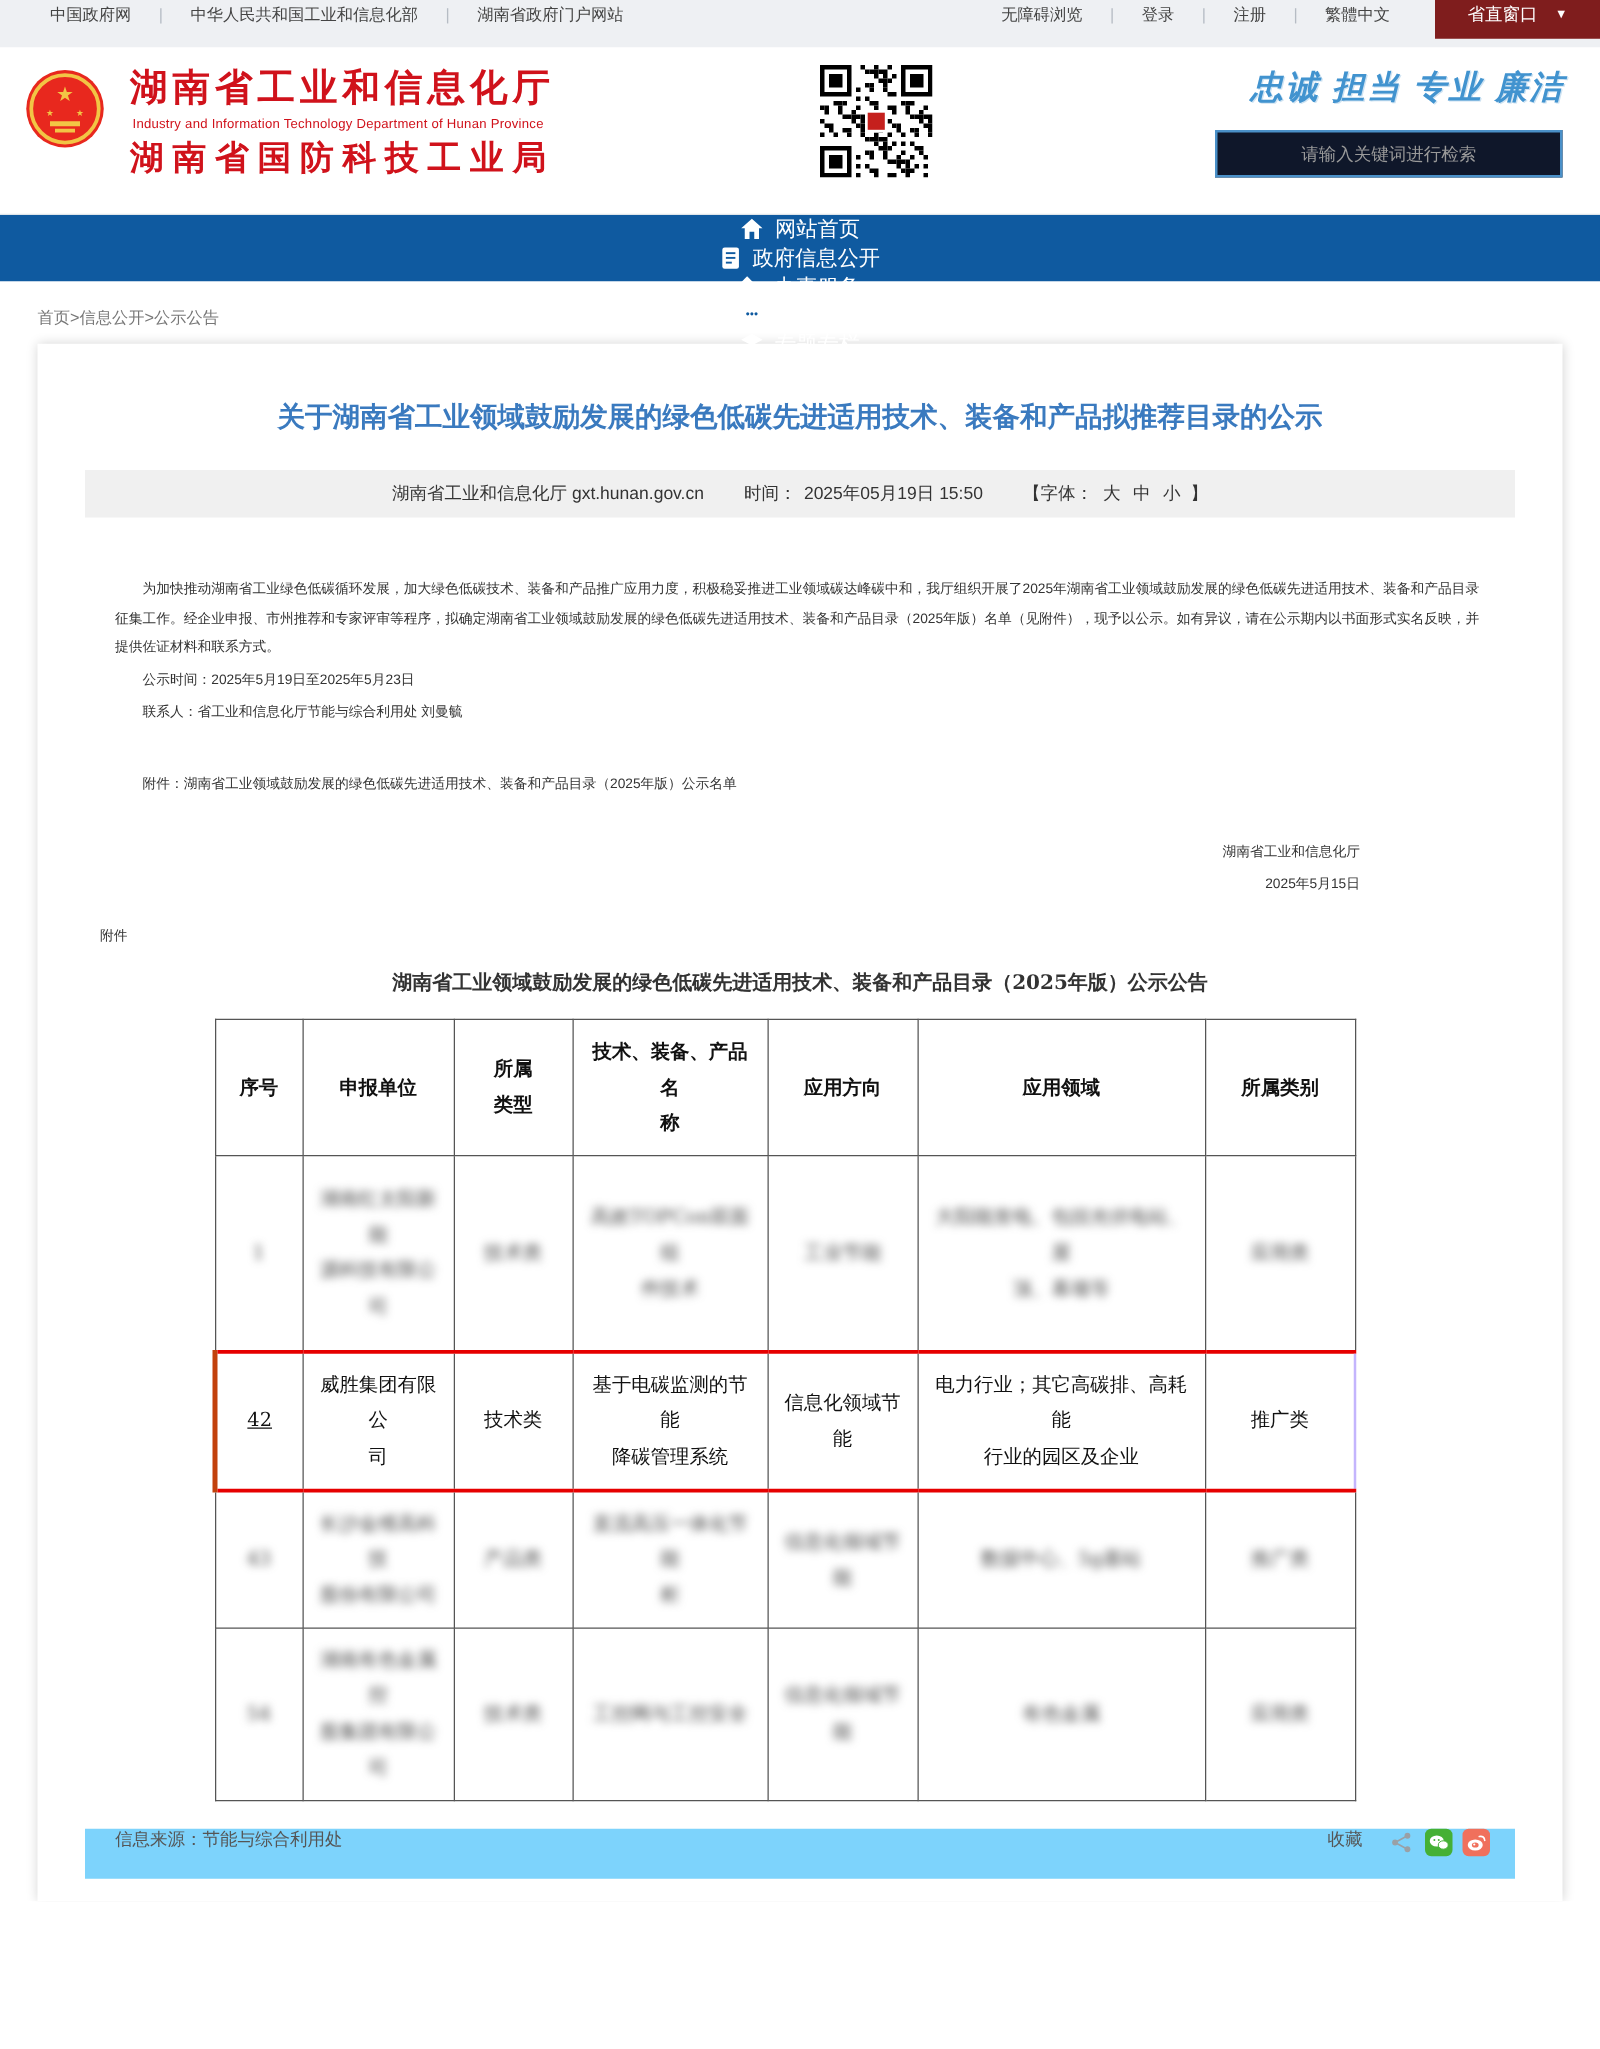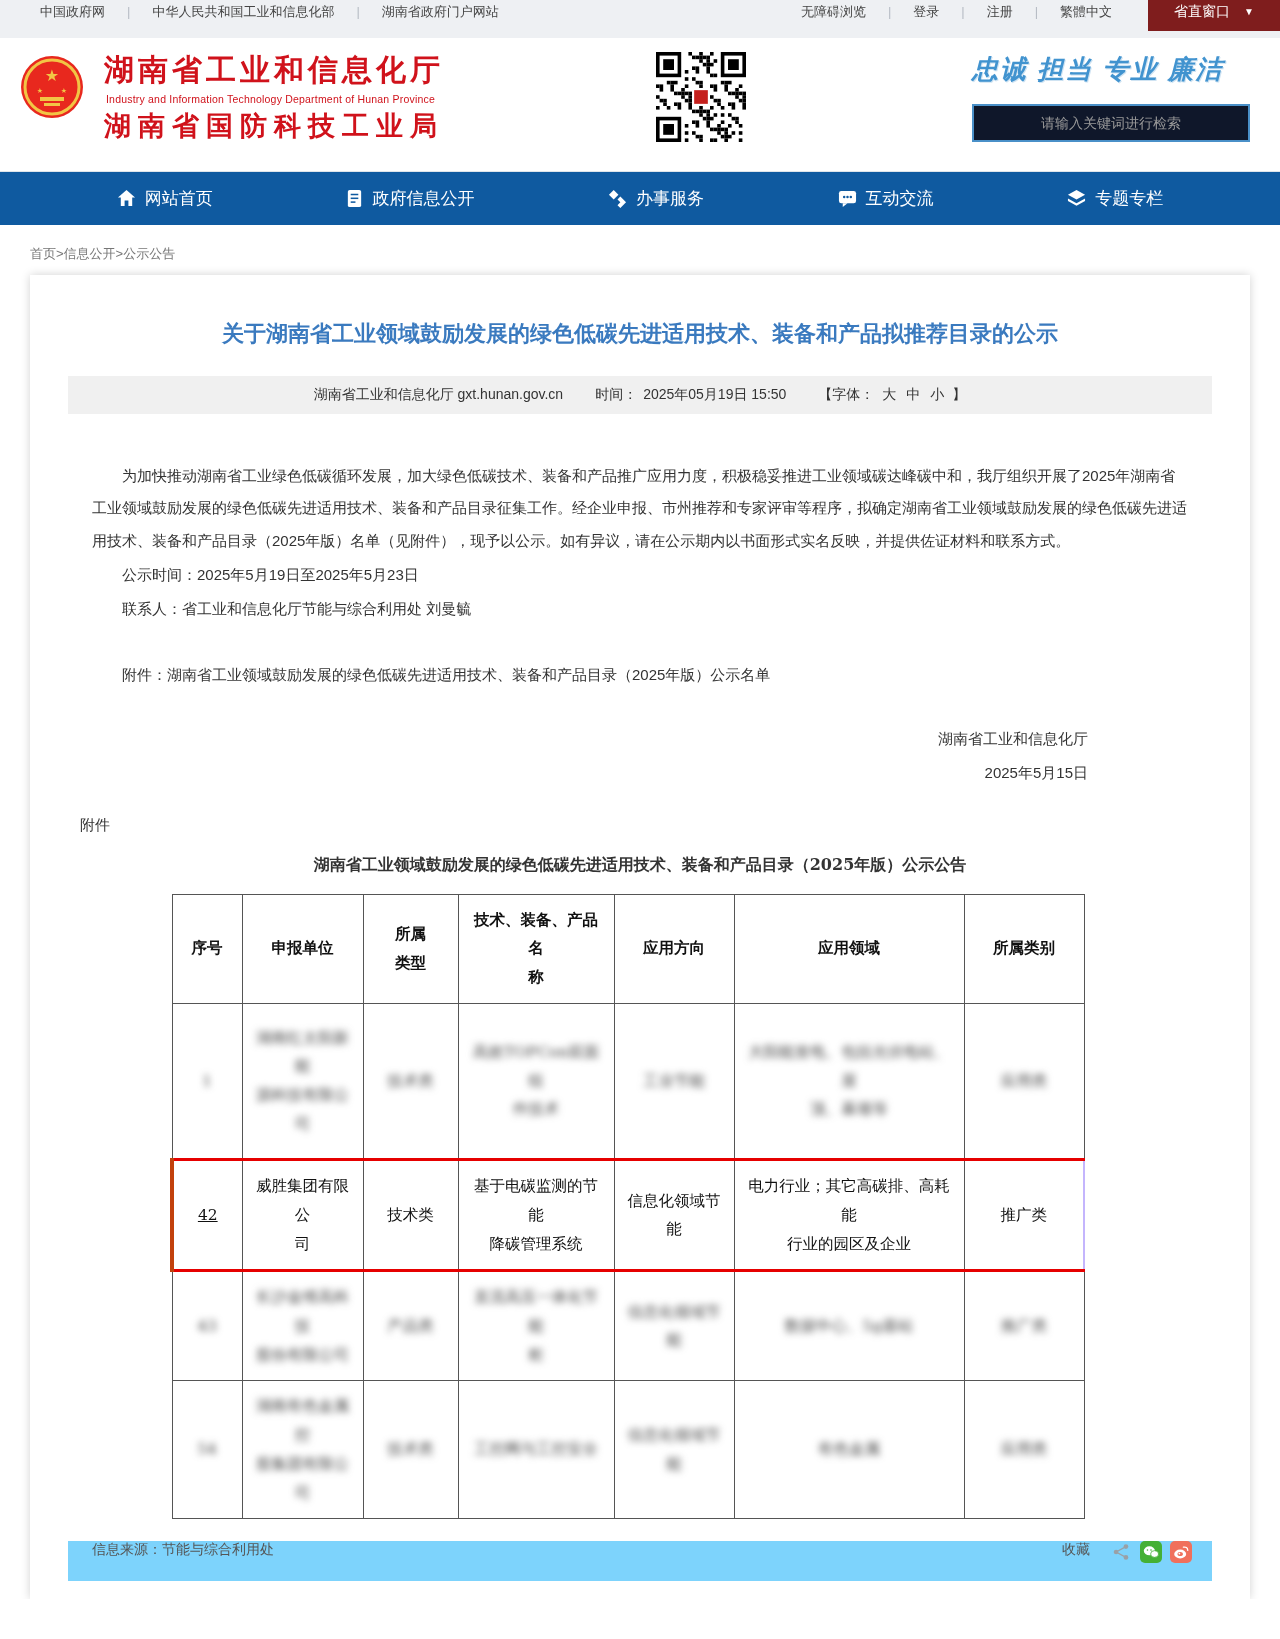--- a/index.html
+++ b/index.html
@@ -15,40 +15,40 @@
 
   
   .header { height:134px; background:#fff; position:relative; border-bottom:1px solid #dfe5ea; }
   .emblem { position:absolute; left:20px; top:17px; width:64px; height:64px; }
   .titles { position:absolute; left:104px; top:12px; }
   .t-cn1 { color:#d0121b; font-size:30px; font-weight:bold; letter-spacing:4px; }
   .t-en  { color:#d0121b; font-size:10.5px; margin:2px 0 3px 2px; letter-spacing:.2px; }
   .t-cn2 { color:#d0121b; font-size:27px; font-weight:bold; letter-spacing:7px; }
   .qr { position:absolute; left:656px; top:14px; width:90px; height:90px; }
   .head-right { position:absolute; right:28px; top:14px; width:280px; }
-  .slogan { color:#4193cf; font-size:26px; font-weight:bold; font-style:italic; letter-spacing:2px; text-align:left; text-shadow:1px 1px 0 #cfe3f2; white-space:nowrap; }
+  .slogan { color:#4193cf; font-size:26px; font-weight:bold; font-style:italic; letter-spacing:2px; text-align:right; text-shadow:1px 1px 0 #cfe3f2; white-space:nowrap; }
   .search { margin-top:17px; width:278px; height:38px; border:2px solid #4a90c8; background:#0f172a; }
   .search input { width:100%; height:100%; border:0; outline:none; text-align:center; font-size:14px; color:#666; background:transparent; font-family:inherit; }
   .search input::placeholder { color:#999; }
 
   
-  .nav { height:53px; background:#0f5aa0; display:flex; align-items:center; justify-content:space-around; padding:0 50px; }
+  .nav { height:53px; background:#0f5aa0; display:flex; align-items:center; justify-content:space-around; padding:0 50px;flex-direction:column; }
   .nav-item { display:flex; align-items:center; gap:9px; color:#fff; font-size:17px; cursor:pointer; white-space:nowrap; }
   .nav-item svg { display:block; }
 
   
   .breadcrumb { margin:20px 0 12px 30px; font-size:13px; color:#777; }
 
   
   .card { width:1220px; margin:0 auto; background:#fff; box-shadow:0 0 9px rgba(0,0,0,.18); padding:42px 0 10px; }
   .a-title { text-align:center; color:#3a7abf; font-size:22px; font-weight:bold; padding:0 80px; line-height:1.5; }
   .meta { margin:26px 38px 0; height:38px; background:#f0f0f0; display:flex; align-items:center; justify-content:center; gap:6px; font-size:14px; color:#333; }
   .meta .mt-gap { width:20px; }
   .font-ctl { cursor:pointer; padding:0 2px; }
-  .body-text { padding:46px 62px 0; font-size:15px; line-height:2.15; }
+  .body-text { padding:46px 62px 0; font-size:11px; line-height:2.15; }
   .body-text p { text-indent:2em; }
   .line { margin-top:2px; }
   .attach-line { margin-top:34px; }
   .sign { text-align:right; padding-right:100px; margin-top:30px; line-height:2.3; }
   .attach-label { margin-top:18px; text-indent:0 !important; margin-left:-12px; }
   .tbl-caption { text-align:center; font-weight:bold; font-size:16px; margin-top:14px; font-family:"DejaVu Serif","Liberation Serif",serif; }
 
   
   table.listing { border-collapse:collapse; margin:18px 0 0 140px; font-family:"DejaVu Serif","Liberation Serif",serif; font-size:15.5px; color:#111; }
   table.listing th, table.listing td { border:1px solid #555; text-align:center; vertical-align:middle; padding:11px 8px; line-height:1.85; white-space:pre-line; }

